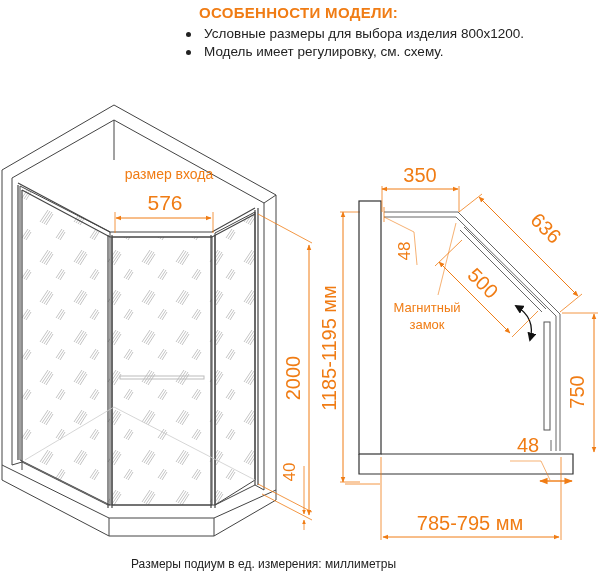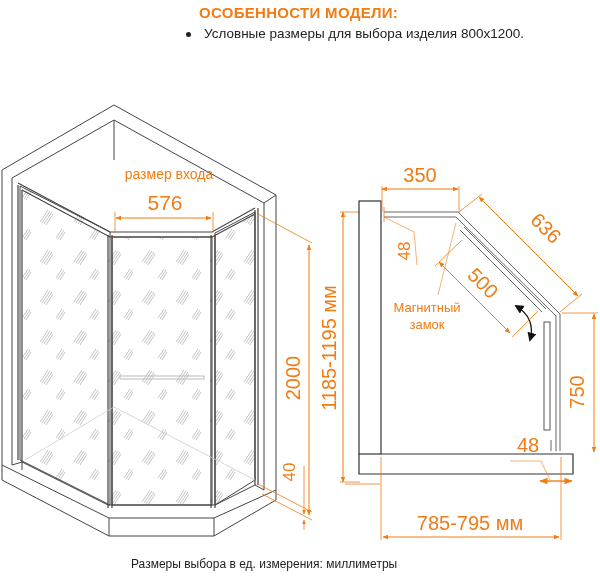--- a/index.html
+++ b/index.html
@@ -13,20 +13,21 @@
   .lbl { font-family: "Liberation Sans", "DejaVu Sans", sans-serif; fill: #f07c14; }
   .footer-note { position: absolute; left: 131px; top: 557px; font-size: 12px; color: #222; white-space: nowrap; }
 </style>
 </head>
 <body>
 
 <div class="features">
   <div class="features-title">ОСОБЕННОСТИ МОДЕЛИ:</div>
   <ul class="features-list">
     <li>Условные размеры для выбора изделия 800x1200.</li>
+    <li>Модель имеет регулировку, см. схему.</li>
   </ul>
 </div>
 
 <svg class="drawing" width="600" height="577" viewBox="0 0 600 577" xmlns="http://www.w3.org/2000/svg">
   <defs>
     <pattern id="glass" width="34" height="40" patternUnits="userSpaceOnUse">
       <g stroke="#9a9a9a" stroke-width="0.6">
         <line x1="6" y1="22" x2="14" y2="10"></line>
         <line x1="8" y1="23" x2="16" y2="11"></line>
         <line x1="10" y1="24" x2="18" y2="12"></line>
@@ -168,13 +169,13 @@
 
     <line x1="345" y1="484" x2="380" y2="484" stroke="#f07c14" stroke-width="0.8"></line>
 
     <line x1="381" y1="457" x2="381" y2="540" stroke="#f07c14" stroke-width="0.8"></line>
     <line x1="561" y1="457" x2="561" y2="540" stroke="#f07c14" stroke-width="0.8"></line>
     <line x1="383" y1="537" x2="559" y2="537" stroke="#f07c14" stroke-width="1" marker-start="url(#arr)" marker-end="url(#arr)"></line>
     <text class="lbl" x="470" y="530" font-size="20" text-anchor="middle">785-795 мм</text>
   </g>
 </svg>
 
-<div class="footer-note">Размеры выбора в ед. измерения: миллиметры</div>
+<div class="footer-note">Размеры подиум в ед. измерения: миллиметры</div>
 
 </body></html>

